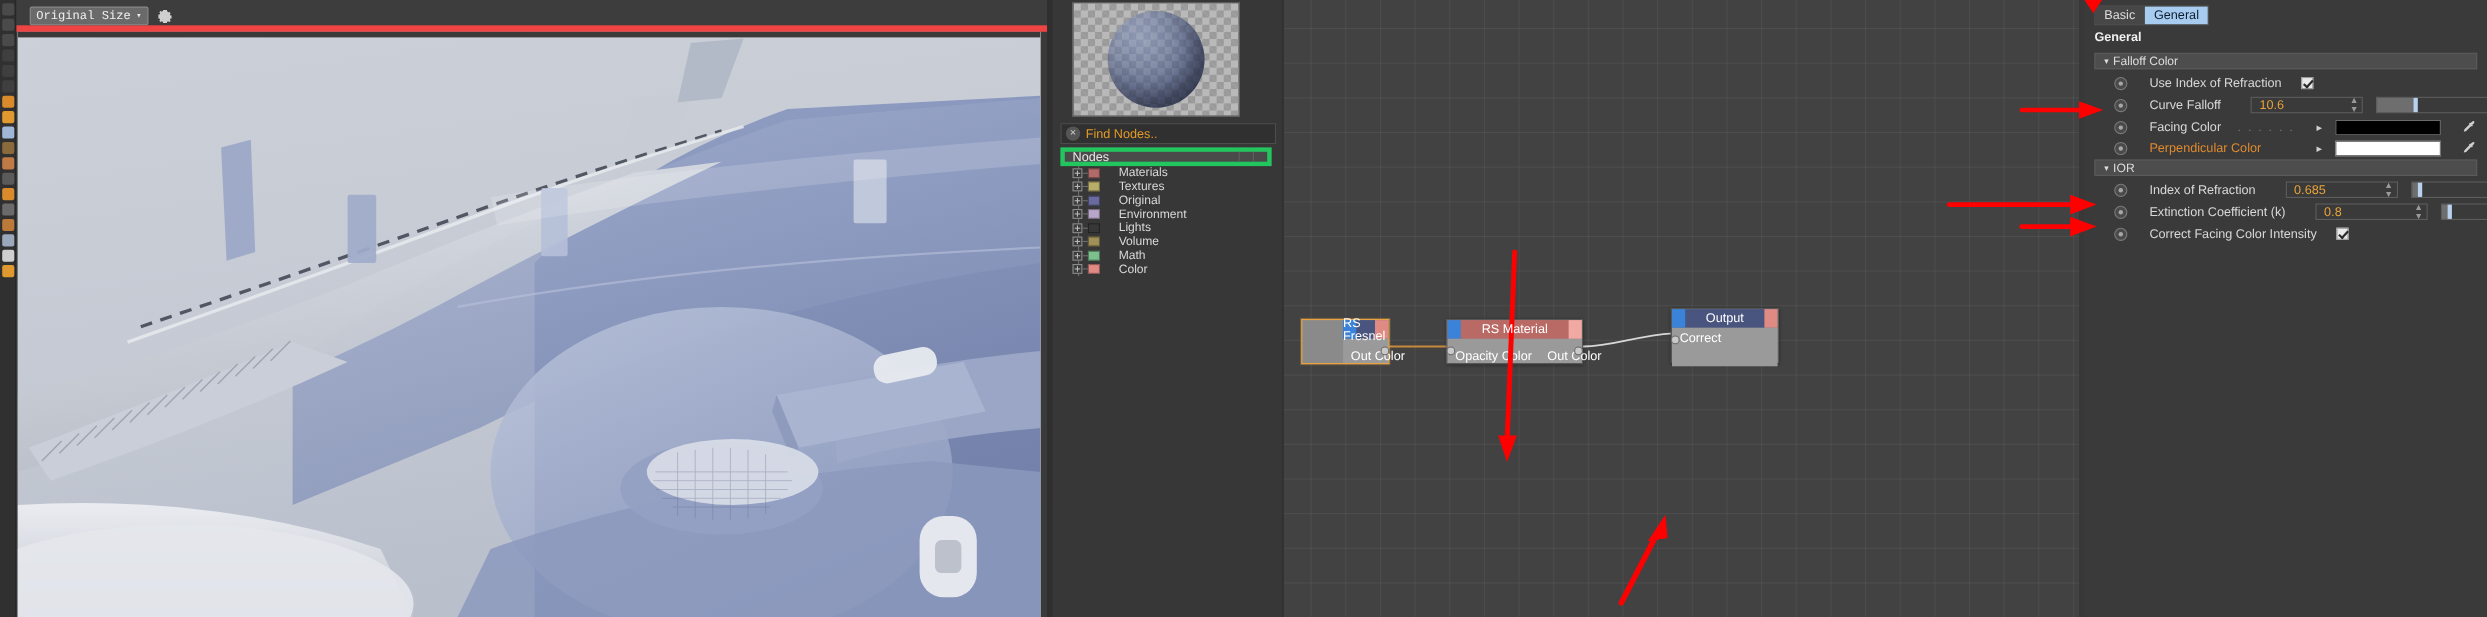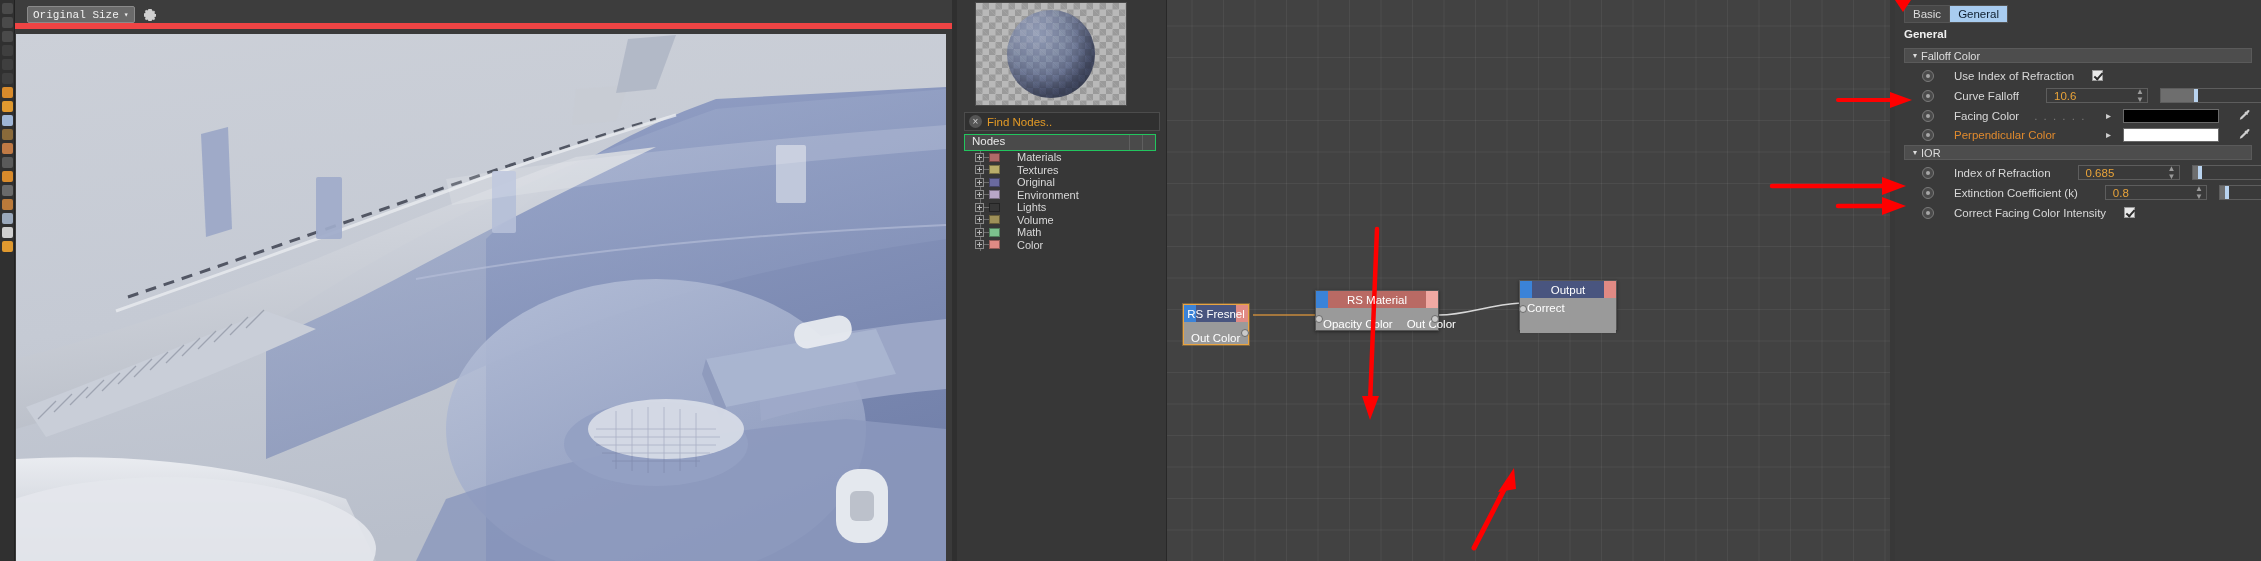--- a/index.html
+++ b/index.html
@@ -51,21 +51,21 @@
           background-image:
             linear-gradient(45deg,rgba(255,255,255,.14) 25%,transparent 25%,transparent 75%,rgba(255,255,255,.14) 75%),
             linear-gradient(45deg,rgba(255,255,255,.14) 25%,transparent 25%,transparent 75%,rgba(255,255,255,.14) 75%);
           background-size:13px 13px;background-position:0 0,6.5px 6.5px;mix-blend-mode:overlay;}
   .findbar{position:absolute;left:7px;top:112px;width:196px;height:19px;background:#303030;
            border:1px solid #4c4c4c;box-sizing:border-box;display:flex;align-items:center;}
   .findicon{width:13px;height:13px;border-radius:50%;background:#555;color:#cfcfcf;
             font-size:10px;line-height:13px;text-align:center;margin:0 5px 0 4px;flex:none;}
   .findtext{color:#e39a26;font-size:11.5px;}
   .nodeshdr{position:absolute;left:7px;top:134px;width:192px;height:17px;background:#4a4a4a;
-            border:1px solid #22c55e;box-sizing:border-box;display:flex;
+            border:4px solid #22c55e;box-sizing:border-box;display:flex;align-items:center;
             color:#e8e8e8;font-size:11.5px;}
   .nodeshdr .lbl{padding-left:7px;flex:1;}
   .nodeshdr .colsep{width:1px;height:100%;background:#5f5f5f;}
   .nodeshdr .colsep2{width:12px;}
   .tree{position:absolute;left:7px;top:151px;width:196px;}
   .trow{display:flex;align-items:center;height:12.5px;padding-left:11px;position:relative;}
   .tplus{width:9px;height:9px;border:1px solid #8c8c8c;box-sizing:border-box;position:relative;
          flex:none;background:#3a3a3a;}
   .tplus::before,.tplus::after{content:"";position:absolute;background:#b8b8b8;}
   .tplus::before{left:1px;right:1px;top:3px;height:1px;}
@@ -369,21 +369,21 @@
       </div>
   </div>
 
   <div class="graph">
 
     <svg class="wire" style="left:0;top:0;width:723px;height:561px;" viewBox="0 0 723 561">
       <path d="M86,315 C110,315 122,315 150,315" stroke="#c78a3c" stroke-width="1.6" fill="none"></path>
       <path d="M272,315 C300,315 320,305 354,303" stroke="#d8d8d8" stroke-width="1.6" fill="none"></path>
     </svg>
 
-    <div class="node sel" style="left:16px;top:304px;width:66px;">
+    <div class="node sel" style="left:16px;top:290px;width:80px;padding-left:37px;">
       <div class="nhdr" style="background:#49557f;">
         <div class="capL"></div>
         <div class="capR"></div>
         <span style="position:relative;z-index:2;">RS Fresnel</span>
       </div>
       <div class="nbody">
         <span class="slot">Out Color</span>
         <div class="port out"></div>
       </div>
     </div>

